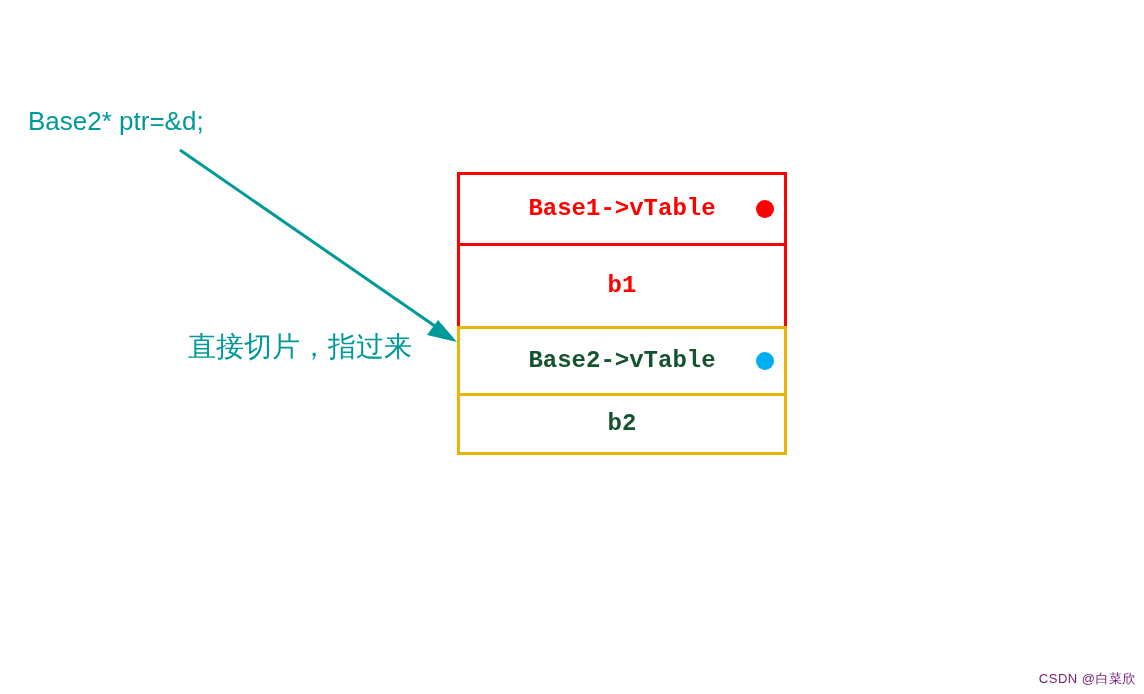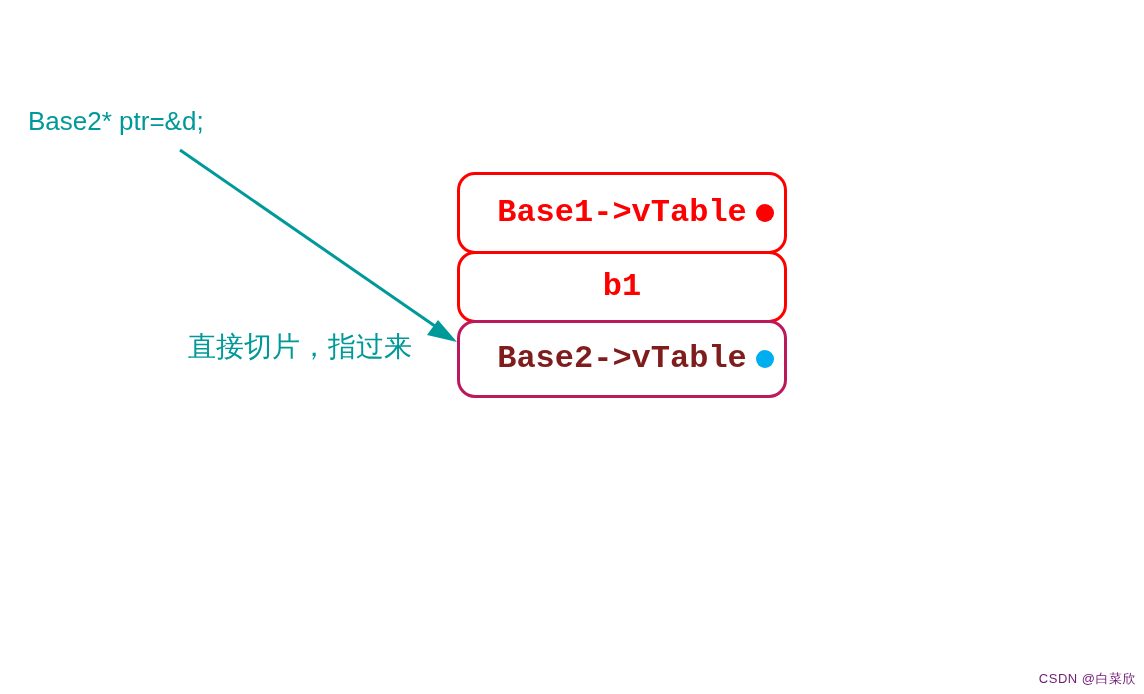--- a/index.html
+++ b/index.html
@@ -45,36 +45,35 @@
     width: 330px;
     background: #ffffff;
   }
 
   .row {
     width: 100%;
     box-sizing: border-box;
     text-align: center;
     font-family: "Consolas", "Courier New", monospace;
     font-weight: bold;
-    font-size: 32px;
+    font-size: 24px;
     line-height: 1;
     position: relative;
-    border-radius: 18px;
   }
 
   .row.red   { border: 3px solid #ff0000; color: #ff0000; }
-  .row.blue  { border: 3px solid #be185d; color: #7f1d1d; }
+  .row.blue  { border: 3px solid #eab308; color: #14532d; }
   .row.green { border: 3px solid #00b050; color: #00b050; }
 
   
   .row + .row { margin-top: -3px; }
 
   
   .row.h1 { padding: 22px 0; }
-  .row.h2 { padding: 17px 0; text-align: center; }
+  .row.h2 { padding: 28px 0; text-align: center; }
   .row.h3 { padding: 20px 0; }
   .row.h4 { padding: 16px 0; }
   .row.h5 { padding: 12px 0; }
 
   .dot {
     position: absolute;
     right: 10px;
     top: 50%;
     transform: translateY(-50%);
     width: 18px;
@@ -116,17 +115,20 @@
 
   <div class="row red h2">
     <span>b1</span>
   </div>
 
   <div class="row blue h3">
     <span>Base2-&gt;vTable</span>
     <span class="dot blue"></span>
   </div>
 
+  <div class="row blue h4">
+    <span>b2</span>
+  </div>
 
 
 </div>
 
 <div class="watermark">CSDN @白菜欣</div>
 
 </body></html>

